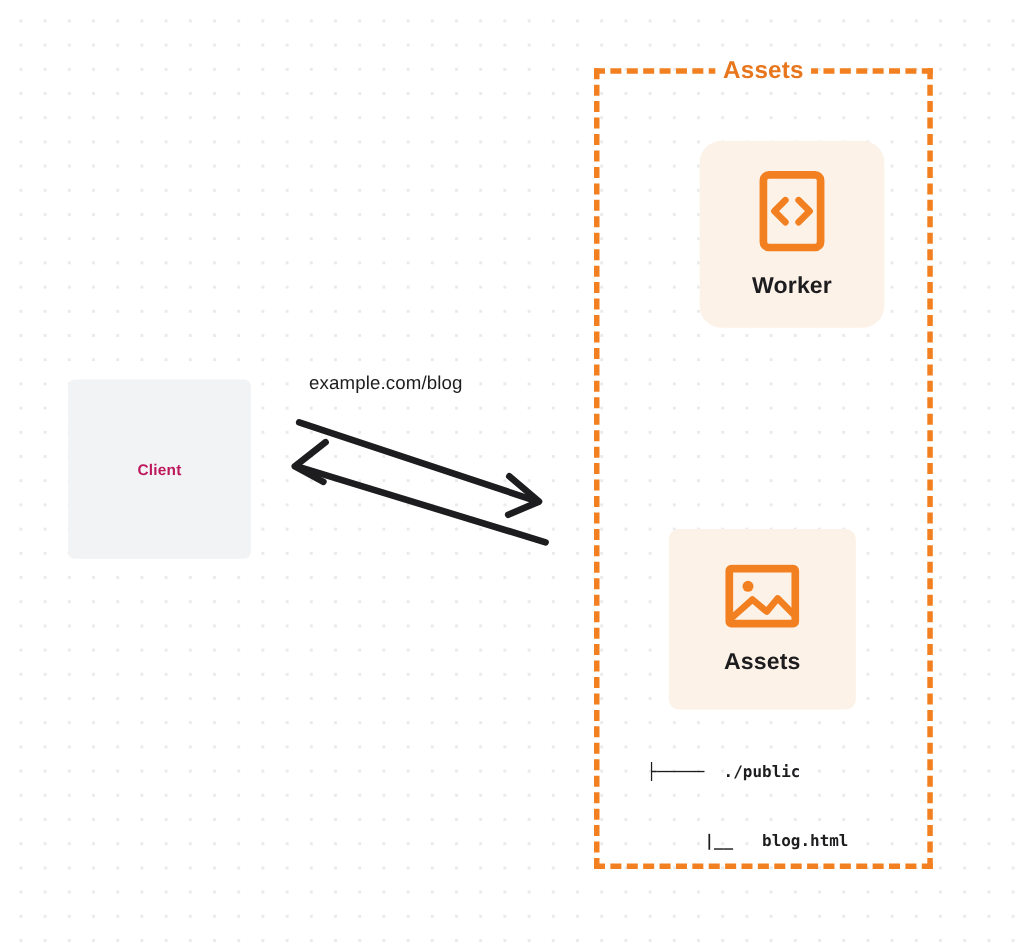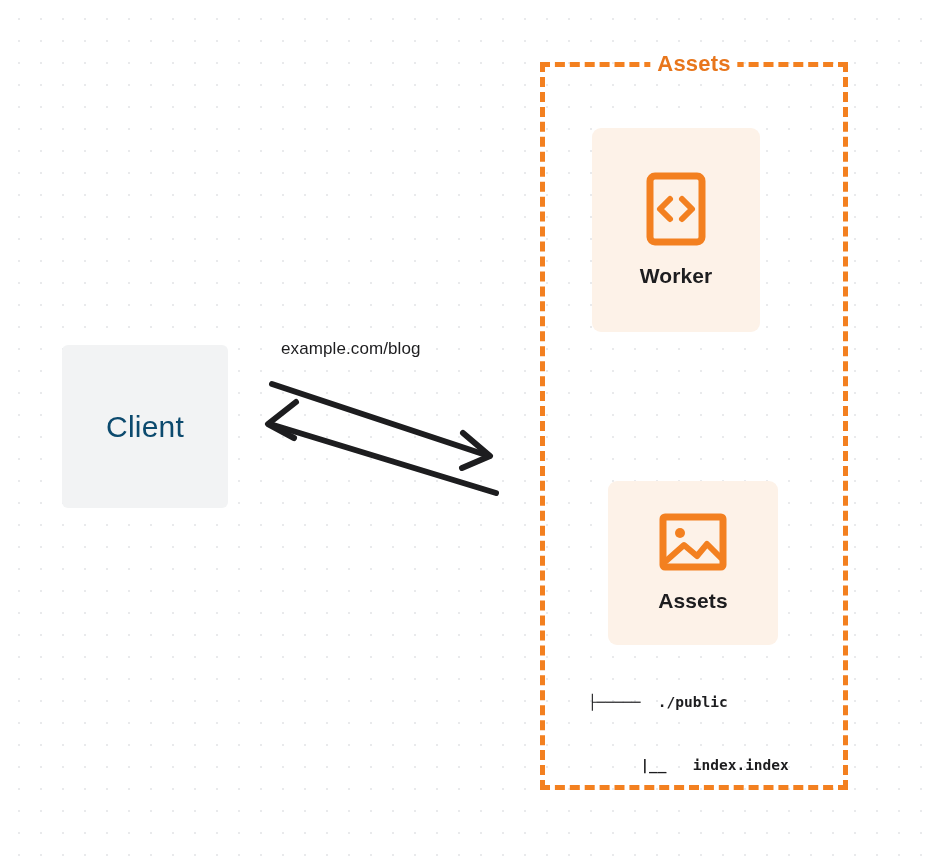--- a/index.html
+++ b/index.html
@@ -43,21 +43,21 @@
   
   .service-card {
     position: absolute;
     background: #FDF2E8;
     border-radius: 9px;
     display: flex;
     flex-direction: column;
     align-items: center;
     justify-content: center;
   }
-  #worker-card { left: 592px; top: 128px; width: 168px; height: 204px; }
+  #worker-card { left: 636px; top: 128px; width: 168px; height: 170px; border-radius: 20px; }
   #assets-card { left: 608px; top: 481px; width: 170px; height: 164px; }
 
   .card-icon { display: block; }
   #worker-card .card-icon { margin-bottom: 14px; }
   #assets-card .card-icon { margin-bottom: 14px; }
 
   .card-label {
     font-size: 21px;
     font-weight: bold;
     color: #1d1d1f;
@@ -84,23 +84,23 @@
     position: absolute;
     left: 62px; top: 345px;
     width: 166px; height: 163px;
     background: #F2F3F4;
     border-radius: 6px;
     display: flex;
     align-items: center;
     justify-content: center;
   }
   #client-label {
-    font-size: 30px;
-    font-weight: normal;
-    color: #0c4a6e;
+    font-size: 14px;
+    font-weight: bold;
+    color: #be185d;
     letter-spacing: 0.2px;
   }
 
   
   #connector-svg {
     position: absolute;
     left: 250px; top: 360px;
     width: 270px; height: 160px;
     overflow: visible;
   }
@@ -157,15 +157,15 @@
       <rect x="4" y="4" width="60" height="50" rx="2" stroke="#F38020" stroke-width="7"></rect>
       <circle cx="21" cy="20" r="5" fill="#F38020"></circle>
       <polyline points="7,48 25,32 38,43 48,31 62,45" stroke="#F38020" stroke-width="6" stroke-linecap="round" stroke-linejoin="round" fill="none"></polyline>
     </svg>
   </span>
   <span class="card-label">Assets</span>
 </div>
 
 <div id="asset-tree">
   <span class="tree-line">├─────  ./public</span>
-  <span class="tree-line">      |__   index.index</span>
+  <span class="tree-line">      |__   blog.html</span>
   
 </div>
 
 </body></html>

